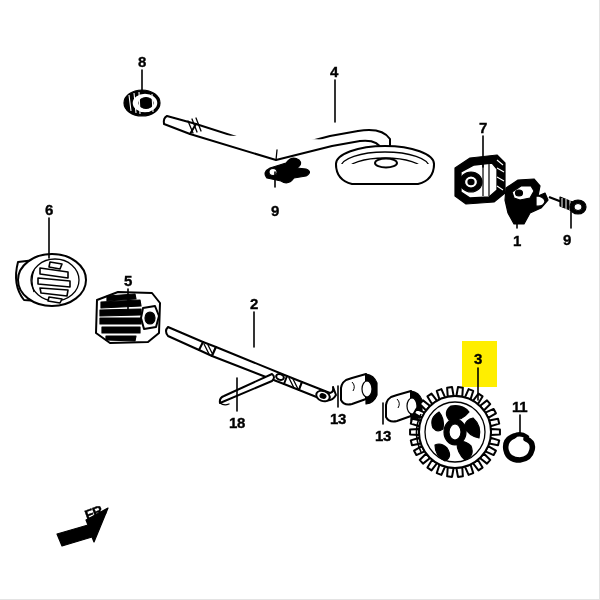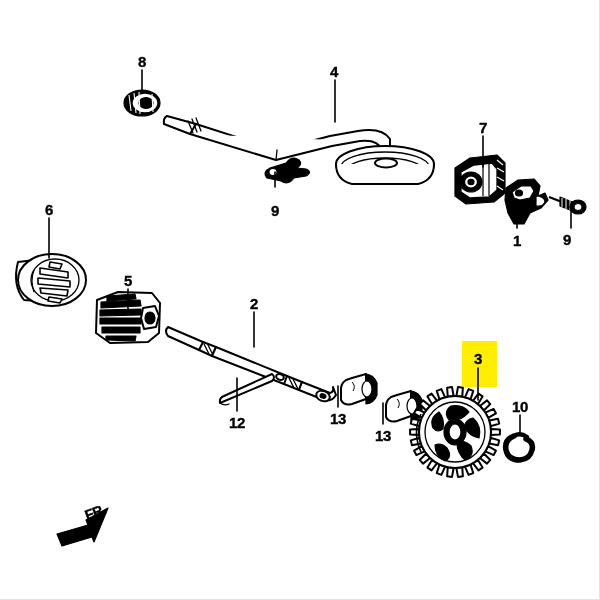--- a/index.html
+++ b/index.html
@@ -268,22 +268,22 @@
   <div id="callout-layer">
       <div class="callout" style="left: 513px; top: 233px;">1</div>
       <div class="callout" style="left: 250px; top: 296px;">2</div>
       <div class="callout" style="left: 474px; top: 351px;">3</div>
       <div class="callout" style="left: 330px; top: 64px;">4</div>
       <div class="callout" style="left: 124px; top: 273px;">5</div>
       <div class="callout" style="left: 45px; top: 202px;">6</div>
       <div class="callout" style="left: 479px; top: 120px;">7</div>
       <div class="callout" style="left: 138px; top: 54px;">8</div>
       <div class="callout" style="left: 271px; top: 203px;">9</div>
-      <div class="callout" style="left: 512px; top: 399px;">10</div>
+      <div class="callout" style="left: 512px; top: 399px;">11</div>
       <div class="callout" style="left: 563px; top: 232px;">9</div>
-      <div class="callout" style="left: 229px; top: 415px;">12</div>
+      <div class="callout" style="left: 229px; top: 415px;">18</div>
       <div class="callout" style="left: 330px; top: 411px;">13</div>
       <div class="callout" style="left: 375px; top: 428px;">13</div>
     </div>
 
   <div class="fr-label" id="fr-text" style="left: 88px; top: 507px;">FR.</div>
 
 </div>
 
 </body></html>

